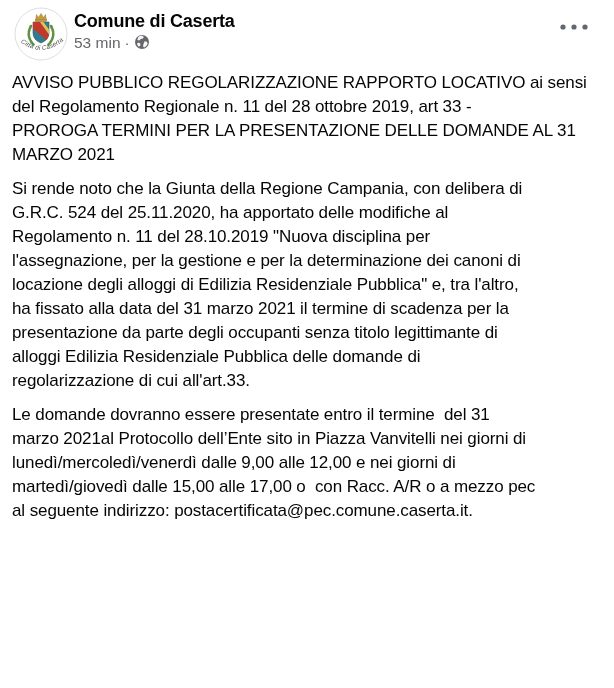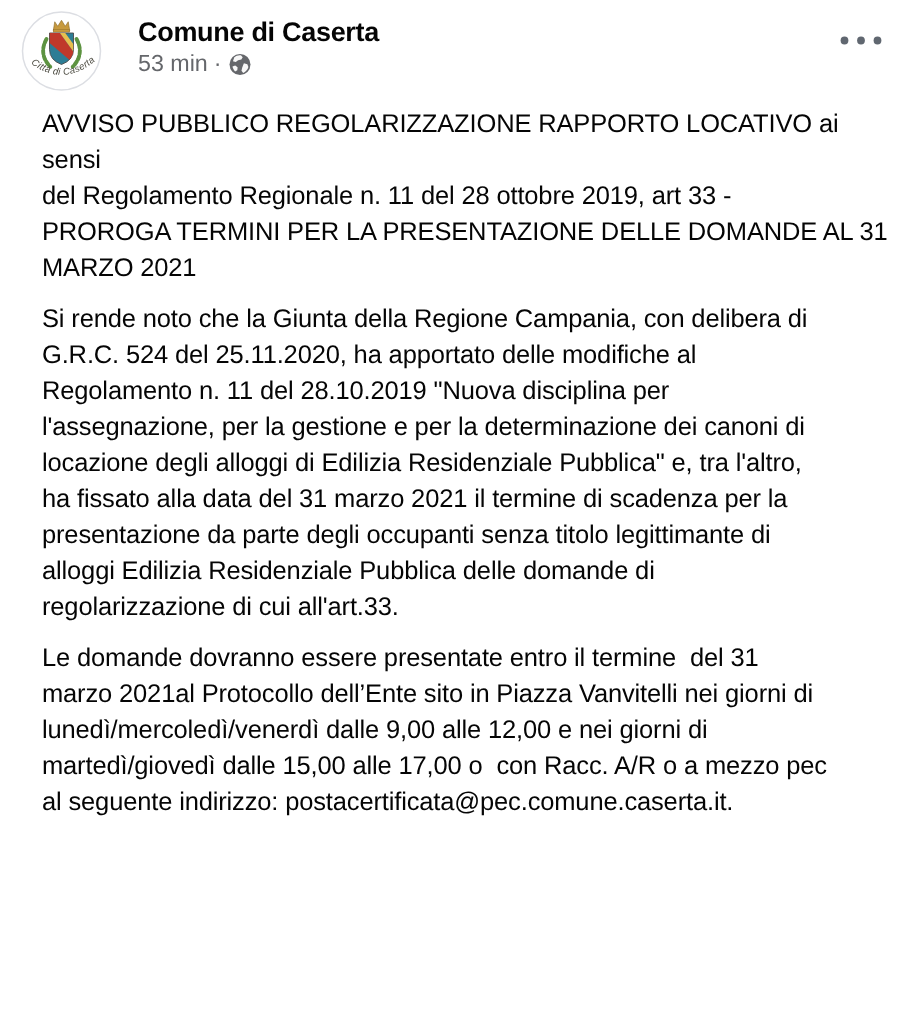--- a/index.html
+++ b/index.html
@@ -19,33 +19,33 @@
     padding: 7px 24px 0 14px;
   }
   .avatar {
     width: 54px; height: 54px;
     flex: 0 0 54px;
     border-radius: 50%;
     cursor: pointer;
     display: block;
   }
   .avatar svg { display: block; width: 54px; height: 54px; }
-  .header-info { margin-left: 24px; padding-top: 3px; flex: 1 1 auto; min-width: 0; }
+  .header-info { margin-left: 6px; padding-top: 3px; flex: 1 1 auto; min-width: 0; }
   .page-name {
     font-size: 18px;
     font-weight: 700;
     letter-spacing: -0.2px;
     color: #050505;
     line-height: 22px;
     cursor: pointer;
     display: inline-block;
   }
   .meta-row {
     display: flex;
-    align-items: center;
+    align-items: flex-start;
     gap: 4px;
     margin-top: 2px;
     color: #65676b;
     font-size: 15.5px;
     line-height: 18px;
   }
   .timestamp { cursor: pointer; }
   .sep { color: #65676b; }
   .globe { display: inline-flex; }
   .globe svg { width: 16px; height: 16px; display: block; }
@@ -53,21 +53,21 @@
   .more-btn {
     margin-left: auto;
     padding: 17px 2px 8px 8px;
     cursor: pointer;
     border-radius: 50%;
   }
   .more-btn svg { display: block; }
 
   
   .post-body {
-    padding: 10px 22px 0 28px;
+    padding: 10px 22px 0 12px;
     color: #050505;
     font-size: 17px;
     line-height: 24px;
     letter-spacing: -0.1px;
   }
   .post-body p {
     margin: 0 0 10px 0;
     white-space: pre-wrap;
   }
 </style>

